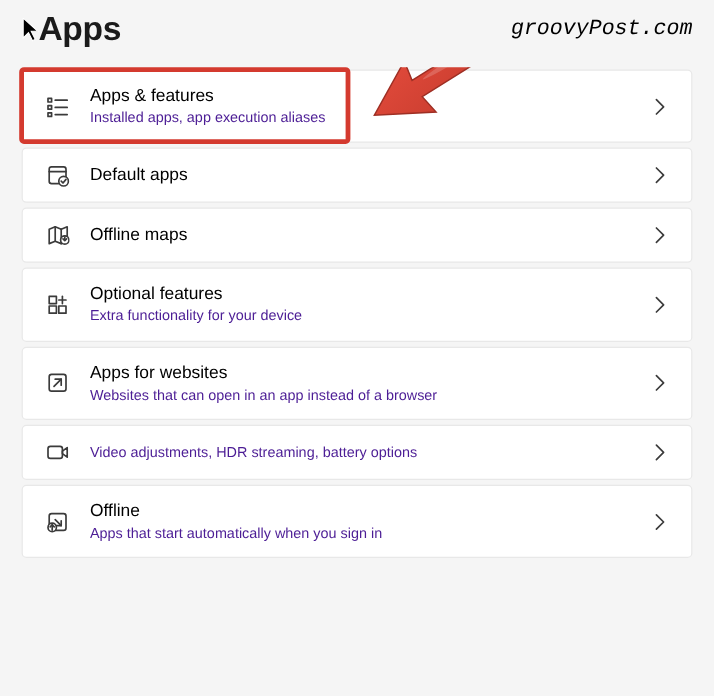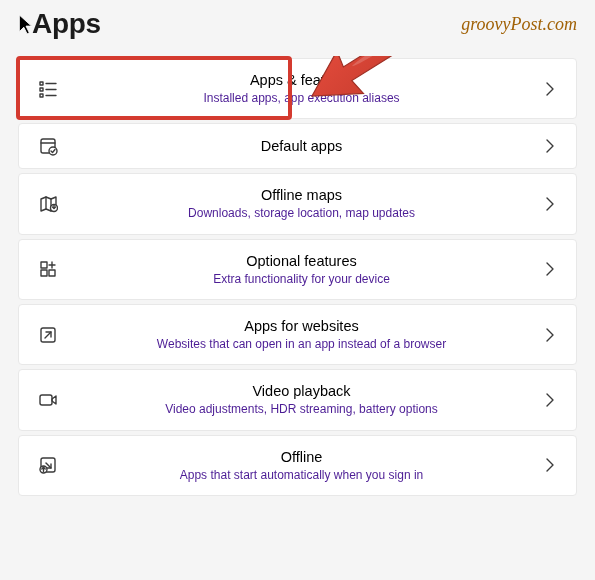--- a/index.html
+++ b/index.html
@@ -5,25 +5,25 @@
     * { box-sizing: border-box; margin: 0; padding: 0; }
     body {
       width: 595px;
       height: 580px;
       background: #f5f5f5;
       font-family: "Segoe UI", -apple-system, sans-serif;
       color: #1b1b1b;
       position: relative;
       overflow: hidden;
     }
-    .page { padding: 8px 18px 18px 18px; text-align: center; }
+    .page { padding: 8px 18px 18px 18px; }
     .header { display: flex; align-items: center; justify-content: space-between; margin-bottom: 18px; }
     .title { font-size: 28px; font-weight: 600; letter-spacing: -0.3px; }
     .cursor { display: inline-block; width: 16px; height: 20px; margin-right: -2px; vertical-align: -2px; }
-    .watermark { font-family: Liberation Serif, serif; font-style: italic; color: #a16207; font-size: 18px; }
+    .watermark { font-family: Liberation Mono, monospace; font-style: italic; color: #000000; font-size: 18px; }
 
     .list { display: flex; flex-direction: column; gap: 4px; }
     .item {
       background: #fff;
       border: 1px solid #e8e8e8;
       border-radius: 4px;
       display: flex;
       align-items: center;
       padding: 12px 16px;
       cursor: pointer;
@@ -155,21 +155,20 @@
         </span>
       </div>
       <div class="item">
         <span class="icon-slot">
           <svg width="20" height="20" viewBox="0 0 20 20">
             <use href="#map-icon"></use>
           </svg>
         </span>
         <span class="text">
           <span class="label">Offline maps</span>
-          <span class="desc">Downloads, storage location, map updates</span>
         </span>
         <span class="chev">
           <svg width="20" height="20" viewBox="0 0 20 20">
             <use href="#chevron-right-icon"></use>
           </svg>
         </span>
       </div>
       <div class="item">
         <span class="icon-slot">
           <svg width="20" height="20" viewBox="0 0 20 20">
@@ -202,21 +201,20 @@
           </svg>
         </span>
       </div>
       <div class="item">
         <span class="icon-slot">
           <svg width="20" height="20" viewBox="0 0 20 20">
             <use href="#video-icon"></use>
           </svg>
         </span>
         <span class="text">
-          <span class="label">Video playback</span>
           <span class="desc">Video adjustments, HDR streaming, battery options</span>
         </span>
         <span class="chev">
           <svg width="20" height="20" viewBox="0 0 20 20">
             <use href="#chevron-right-icon"></use>
           </svg>
         </span>
       </div>
       <div class="item">
         <span class="icon-slot">

